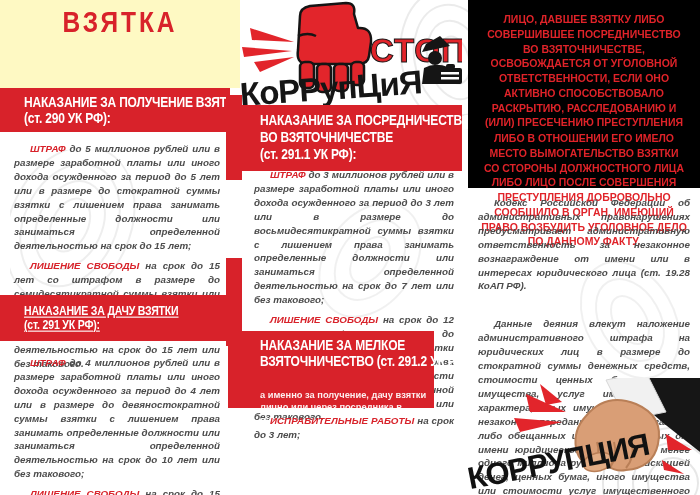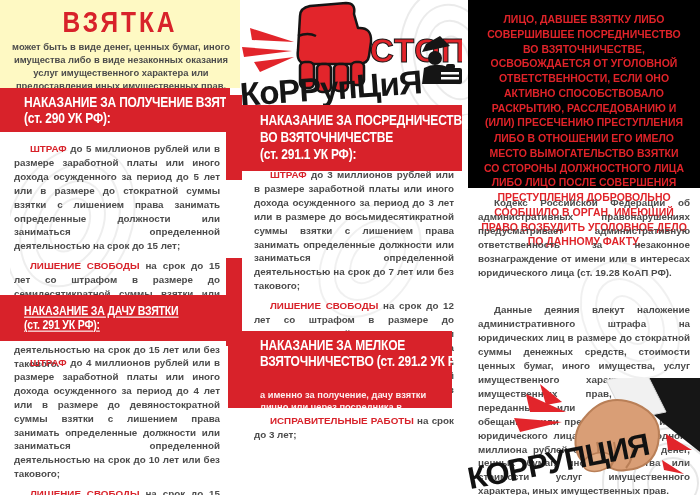--- a/index.html
+++ b/index.html
@@ -5,40 +5,40 @@
   html,body{margin:0;padding:0;background:#888;}
   .poster{
     position:relative;width:700px;height:495px;overflow:hidden;
     background:#ffffff;font-family:"Liberation Sans",sans-serif;
     -webkit-font-smoothing:antialiased;
   }
   
   .banner{position:absolute;background:#d8222a;color:#fff;box-sizing:border-box;}
   .banner .hline{font-weight:bold;letter-spacing:-.2px;transform:scale(.96,1.12);transform-origin:left center;white-space:nowrap;}
   .bodytext{position:absolute;color:#4c4c4c;font-size:9.8px;line-height:1.42;text-align:justify;font-weight:600;box-sizing:border-box;}
-  .bodytext p{margin:0 0 6px 0;text-indent:16px;}
+  .bodytext p{margin:0 0 6px 0;text-indent:16px;font-style:italic;}
   .lead{color:#d8222a;font-weight:bold;}
   .fp{position:absolute;opacity:.12;pointer-events:none;}
   
   .yellow-top{position:absolute;left:0;top:0;width:240px;height:88px;background:#fef9c3;}
   .bribe-title{margin:8px 0 0 0;text-align:center;color:#d8222a;font-size:25px;font-weight:bold;letter-spacing:3px;transform:scale(.98,1.15);}
   .bribe-intro{margin:3px 10px 0 12px;text-align:center;color:#4c4c4c;font-size:9.4px;line-height:1.4;font-weight:600;}
   .banner-l1{left:0;top:88px;width:230px;height:44px;padding:7px 6px 0 24px;font-size:12.5px;line-height:1.3;}
   .body-l1{left:0;top:142px;width:230px;padding:0 10px 0 14px;}
   .banner-l2{left:0;top:295px;width:230px;height:46px;padding:9px 6px 0 24px;font-size:11px;line-height:1.3;text-decoration:underline;}
   .body-l2{left:0;top:356px;width:230px;padding:0 10px 0 14px;}
   
   .gutter-bar{position:absolute;background:#d8222a;}
   .gbar1{left:226px;top:95px;width:16px;height:85px;}
   .gbar2{left:226px;top:258px;width:16px;height:88px;}
   
   .logo-wrap{position:absolute;left:240px;top:0;width:222px;height:106px;}
   .banner-m1{left:228px;top:105px;width:234px;height:66px;padding:8px 6px 3px 32px;font-size:12.5px;line-height:1.35;}
   .body-m1{left:242px;top:168px;width:220px;padding:0 8px 0 12px;}
-  .banner-m2{left:228px;top:331px;width:224px;height:77px;padding:7px 6px 0 32px;font-size:12.5px;line-height:1.3;}
+  .banner-m2{left:228px;top:331px;width:206px;height:77px;padding:7px 6px 0 32px;font-size:12.5px;line-height:1.3;}
   .banner-m2 .sub{font-size:9.3px;font-weight:600;color:rgba(255,255,255,.93);line-height:1.35;margin-top:18px;width:180px;}
   .body-m2{left:242px;top:414px;width:220px;padding:0 8px 0 12px;}
   .body-m2 p{margin-bottom:1px;}
   
   .notice-box{position:absolute;left:468px;top:0;width:232px;height:188px;background:#000000;box-sizing:border-box;padding:12px 12px 0 12px;}
   .notice-text{color:#e02329;font-weight:bold;font-size:10.6px;line-height:1.3;text-align:center;transform:scale(.99,1.08);transform-origin:center top;}
   .body-r{left:470px;top:196px;width:228px;padding:0 8px 0 8px;}
   .fist-photo{position:absolute;left:468px;top:378px;width:232px;height:117px;}
 </style>
 </head>
@@ -73,21 +73,20 @@
     <g fill="none" stroke="#777" stroke-width="2">
       <ellipse cx="70" cy="70" rx="16" ry="26" transform="rotate(-30 70 70)"></ellipse>
       <ellipse cx="70" cy="70" rx="30" ry="44" transform="rotate(-30 70 70)"></ellipse>
       <ellipse cx="70" cy="70" rx="44" ry="62" transform="rotate(-30 70 70)"></ellipse>
     </g>
   </svg>
 
   <section>
     <div class="yellow-top">
       <h1 class="bribe-title">ВЗЯТКА</h1>
-      <p class="bribe-intro">может быть в виде денег, ценных бумаг, иного имущества либо в виде незаконных оказания услуг имущественного характера или предоставления иных имущественных прав.</p>
     </div>
 
     <div class="banner banner-l1">
       <div class="hline">НАКАЗАНИЕ ЗА ПОЛУЧЕНИЕ ВЗЯТКИ</div>
       <div class="hline">(ст. 290 УК РФ):</div>
     </div>
     <div class="bodytext body-l1">
       <p><b class="lead">ШТРАФ</b><span> до 5 миллионов рублей или в размере заработной платы или иного дохода осужденного за период до 5 лет или в размере до стократной суммы взятки с лишением права занимать определенные должности или заниматься определенной деятельностью на срок до 15 лет;</span></p>
       <p><b class="lead">ЛИШЕНИЕ СВОБОДЫ</b><span> на срок до 15 лет со штрафом в размере до семидесятикратной суммы взятки или без такового и с лишением права занимать определенные должности или заниматься определенной деятельностью на срок до 15 лет или без такового.</span></p>
     </div>

